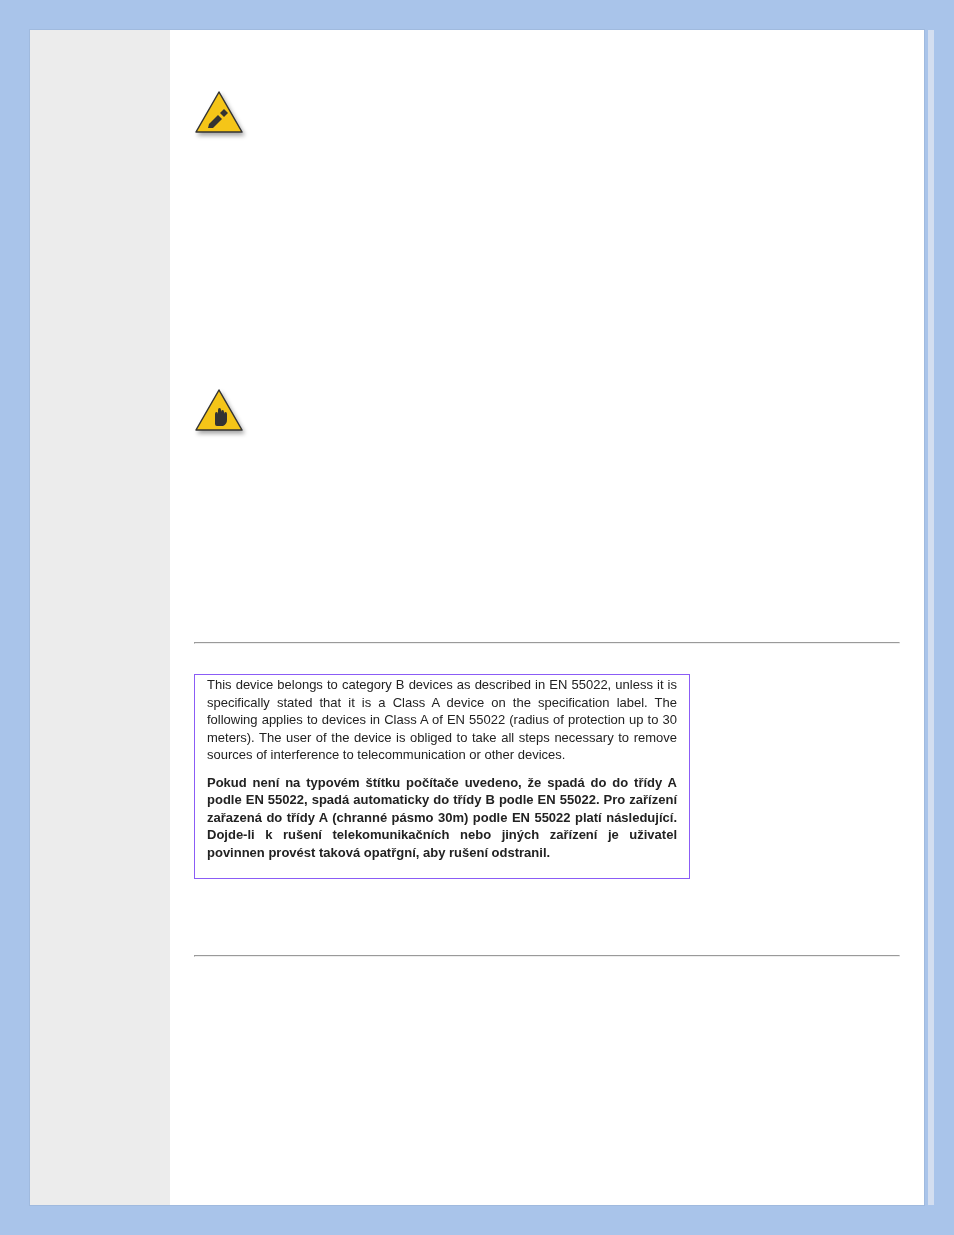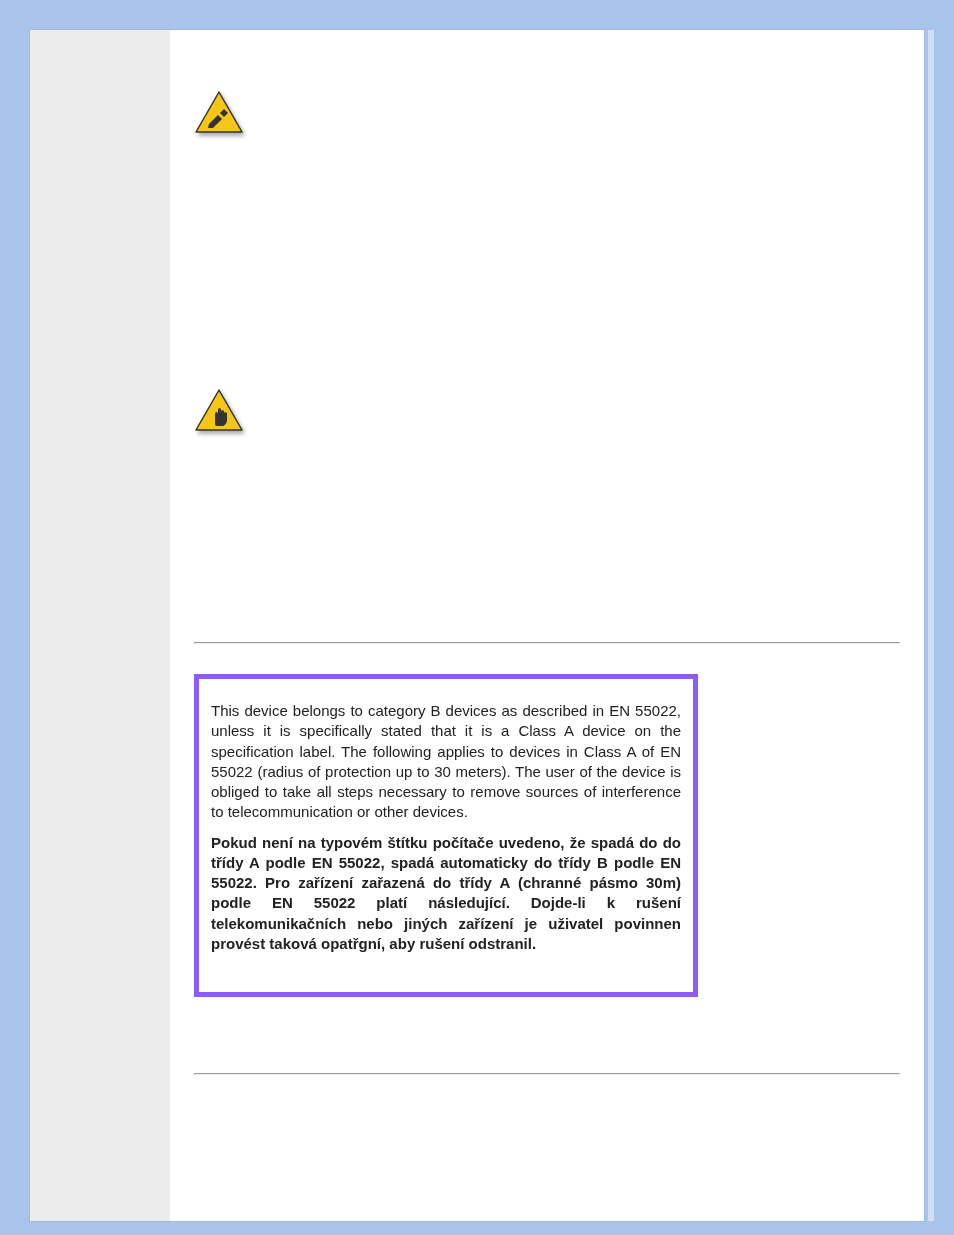--- a/index.html
+++ b/index.html
@@ -49,24 +49,24 @@
     align-items: flex-start;
     gap: 16px;
   }
   .warning-icon {
     width: 50px;
     height: 44px;
     flex-shrink: 0;
     filter: drop-shadow(2px 3px 2px rgba(0,0,0,0.35));
   }
   .notice-box {
-    border: 5px solid #8b5cf6;
-    padding: 22px 12px;
+    border: 1px solid #8b5cf6;
+    padding: 1px 12px;
     width: 470px;
-    font-size: 15px;
+    font-size: 13px;
     line-height: 1.35;
     text-align: justify;
     margin-top: 30px;
   }
   .notice-box p {
     margin: 0 0 10px 0;
   }
   .notice-box p:last-child {
     margin-bottom: 16px;
   }

